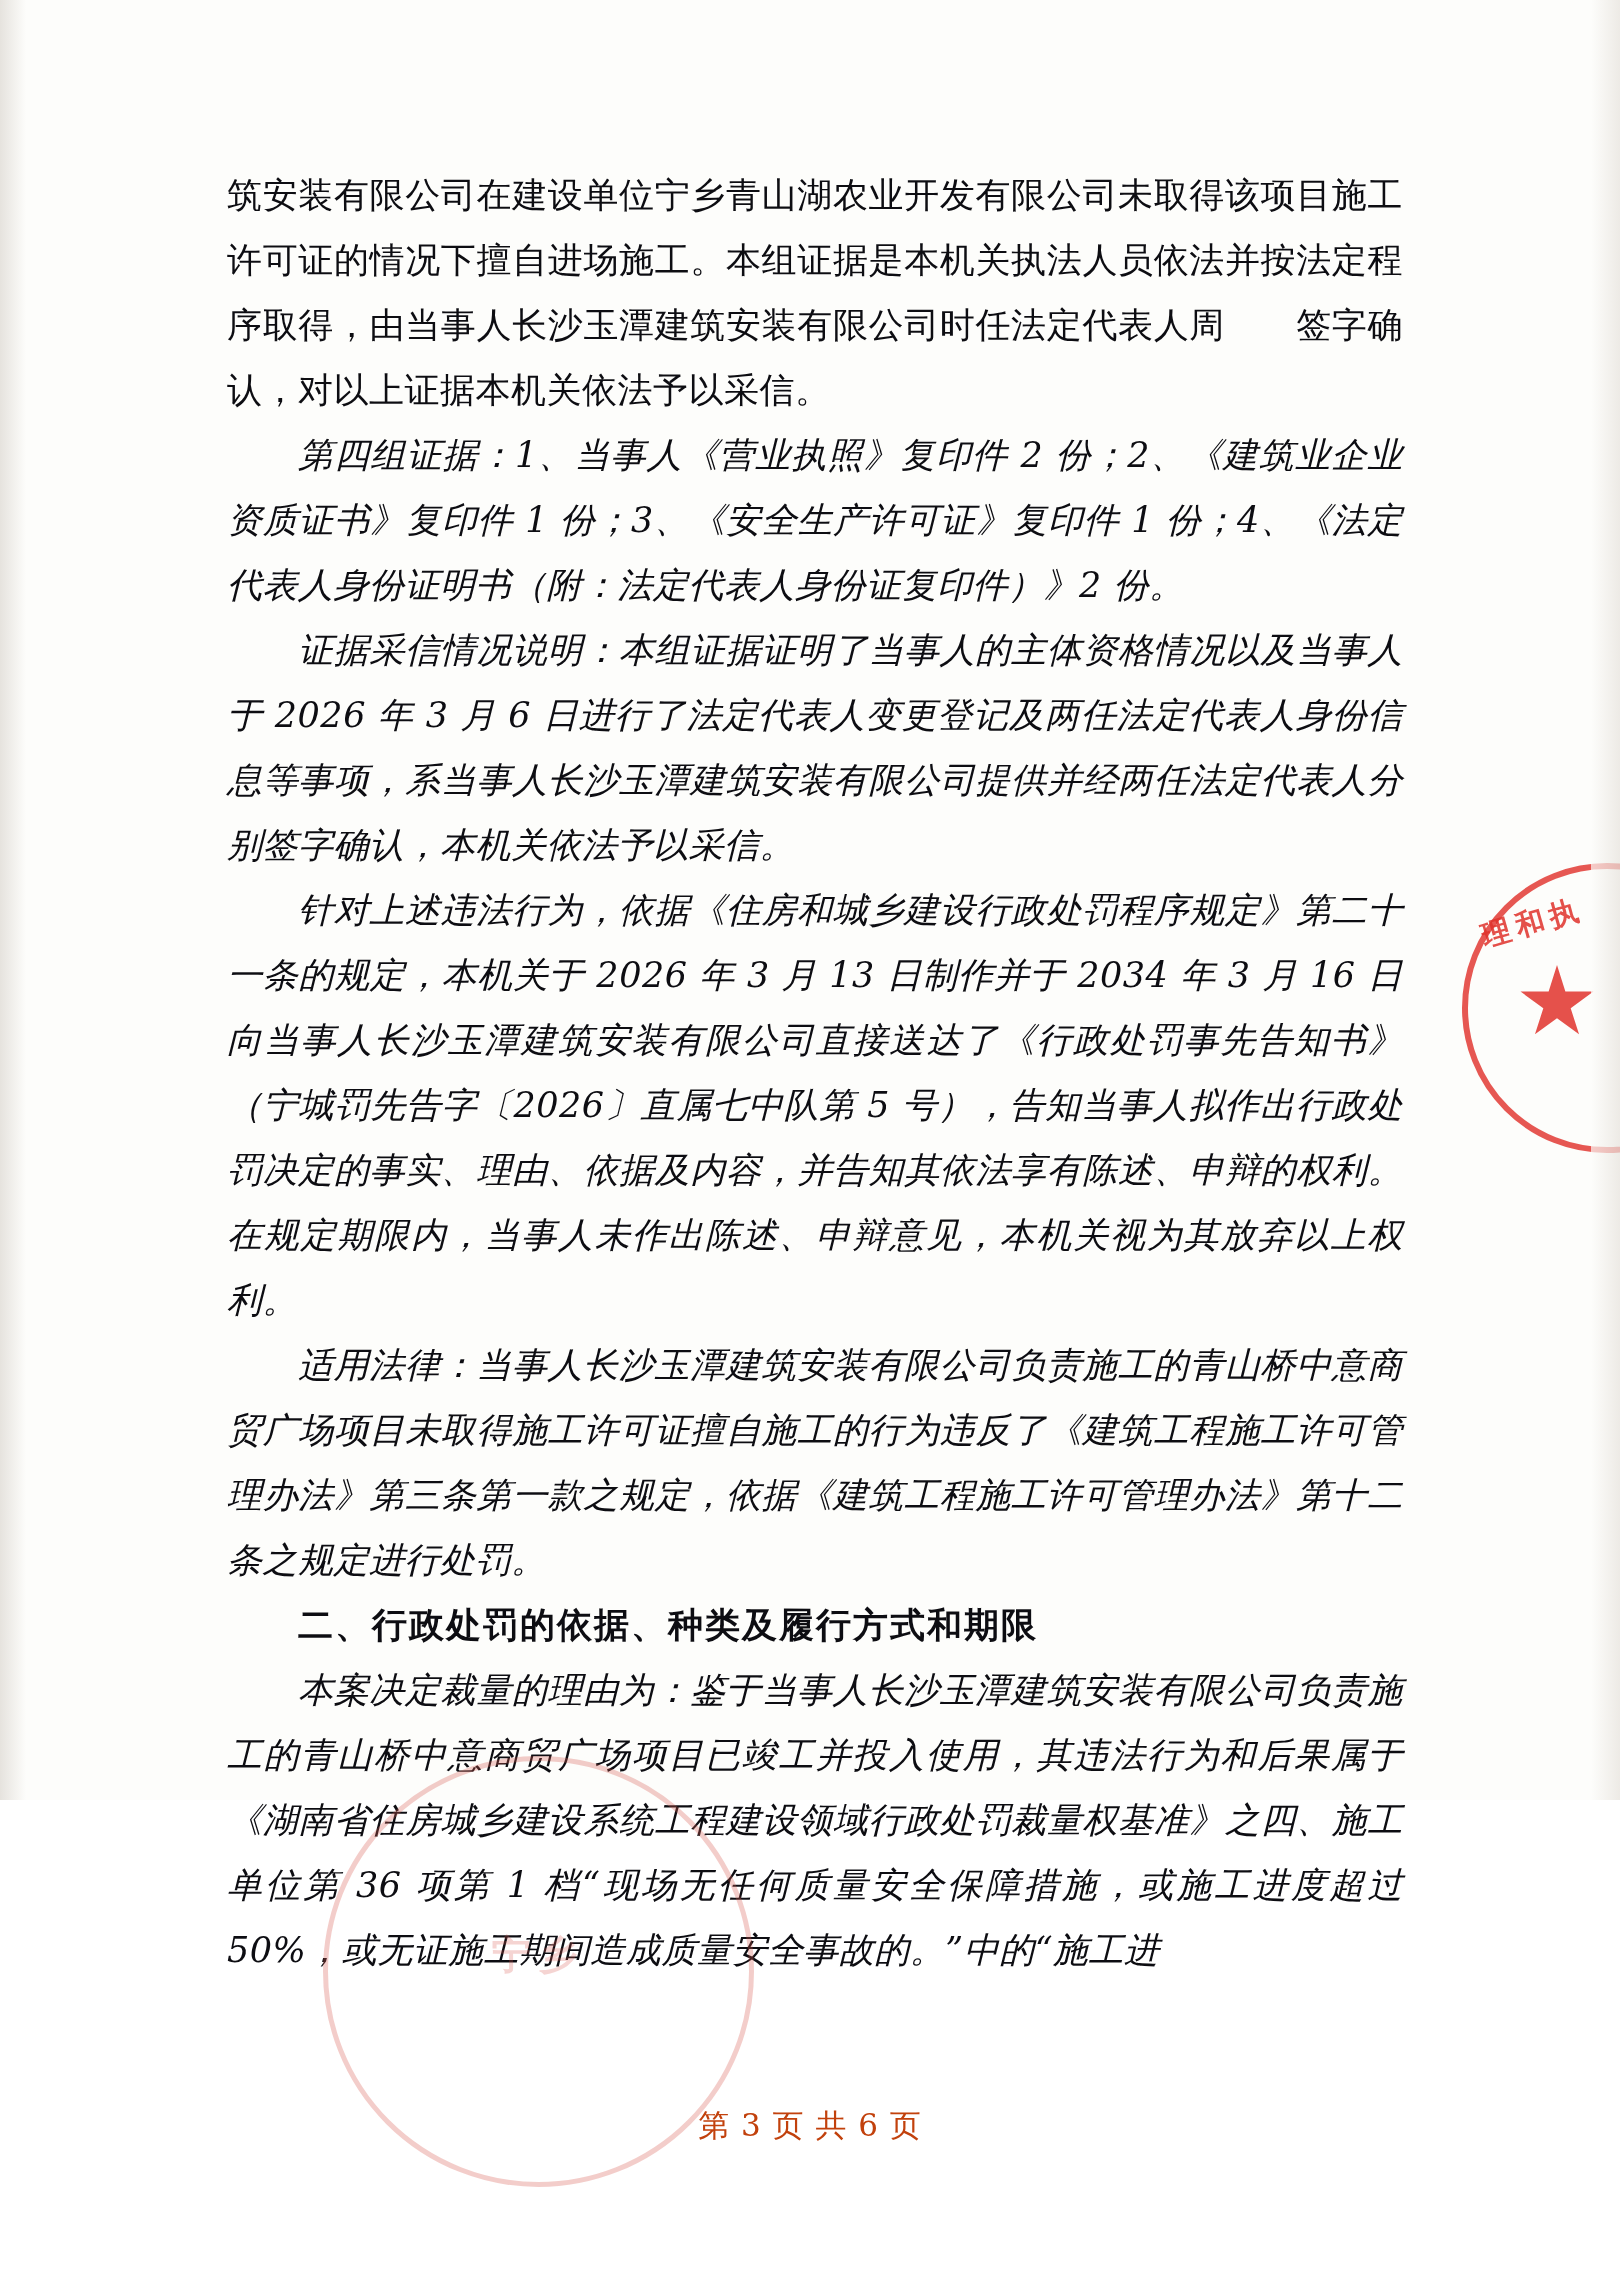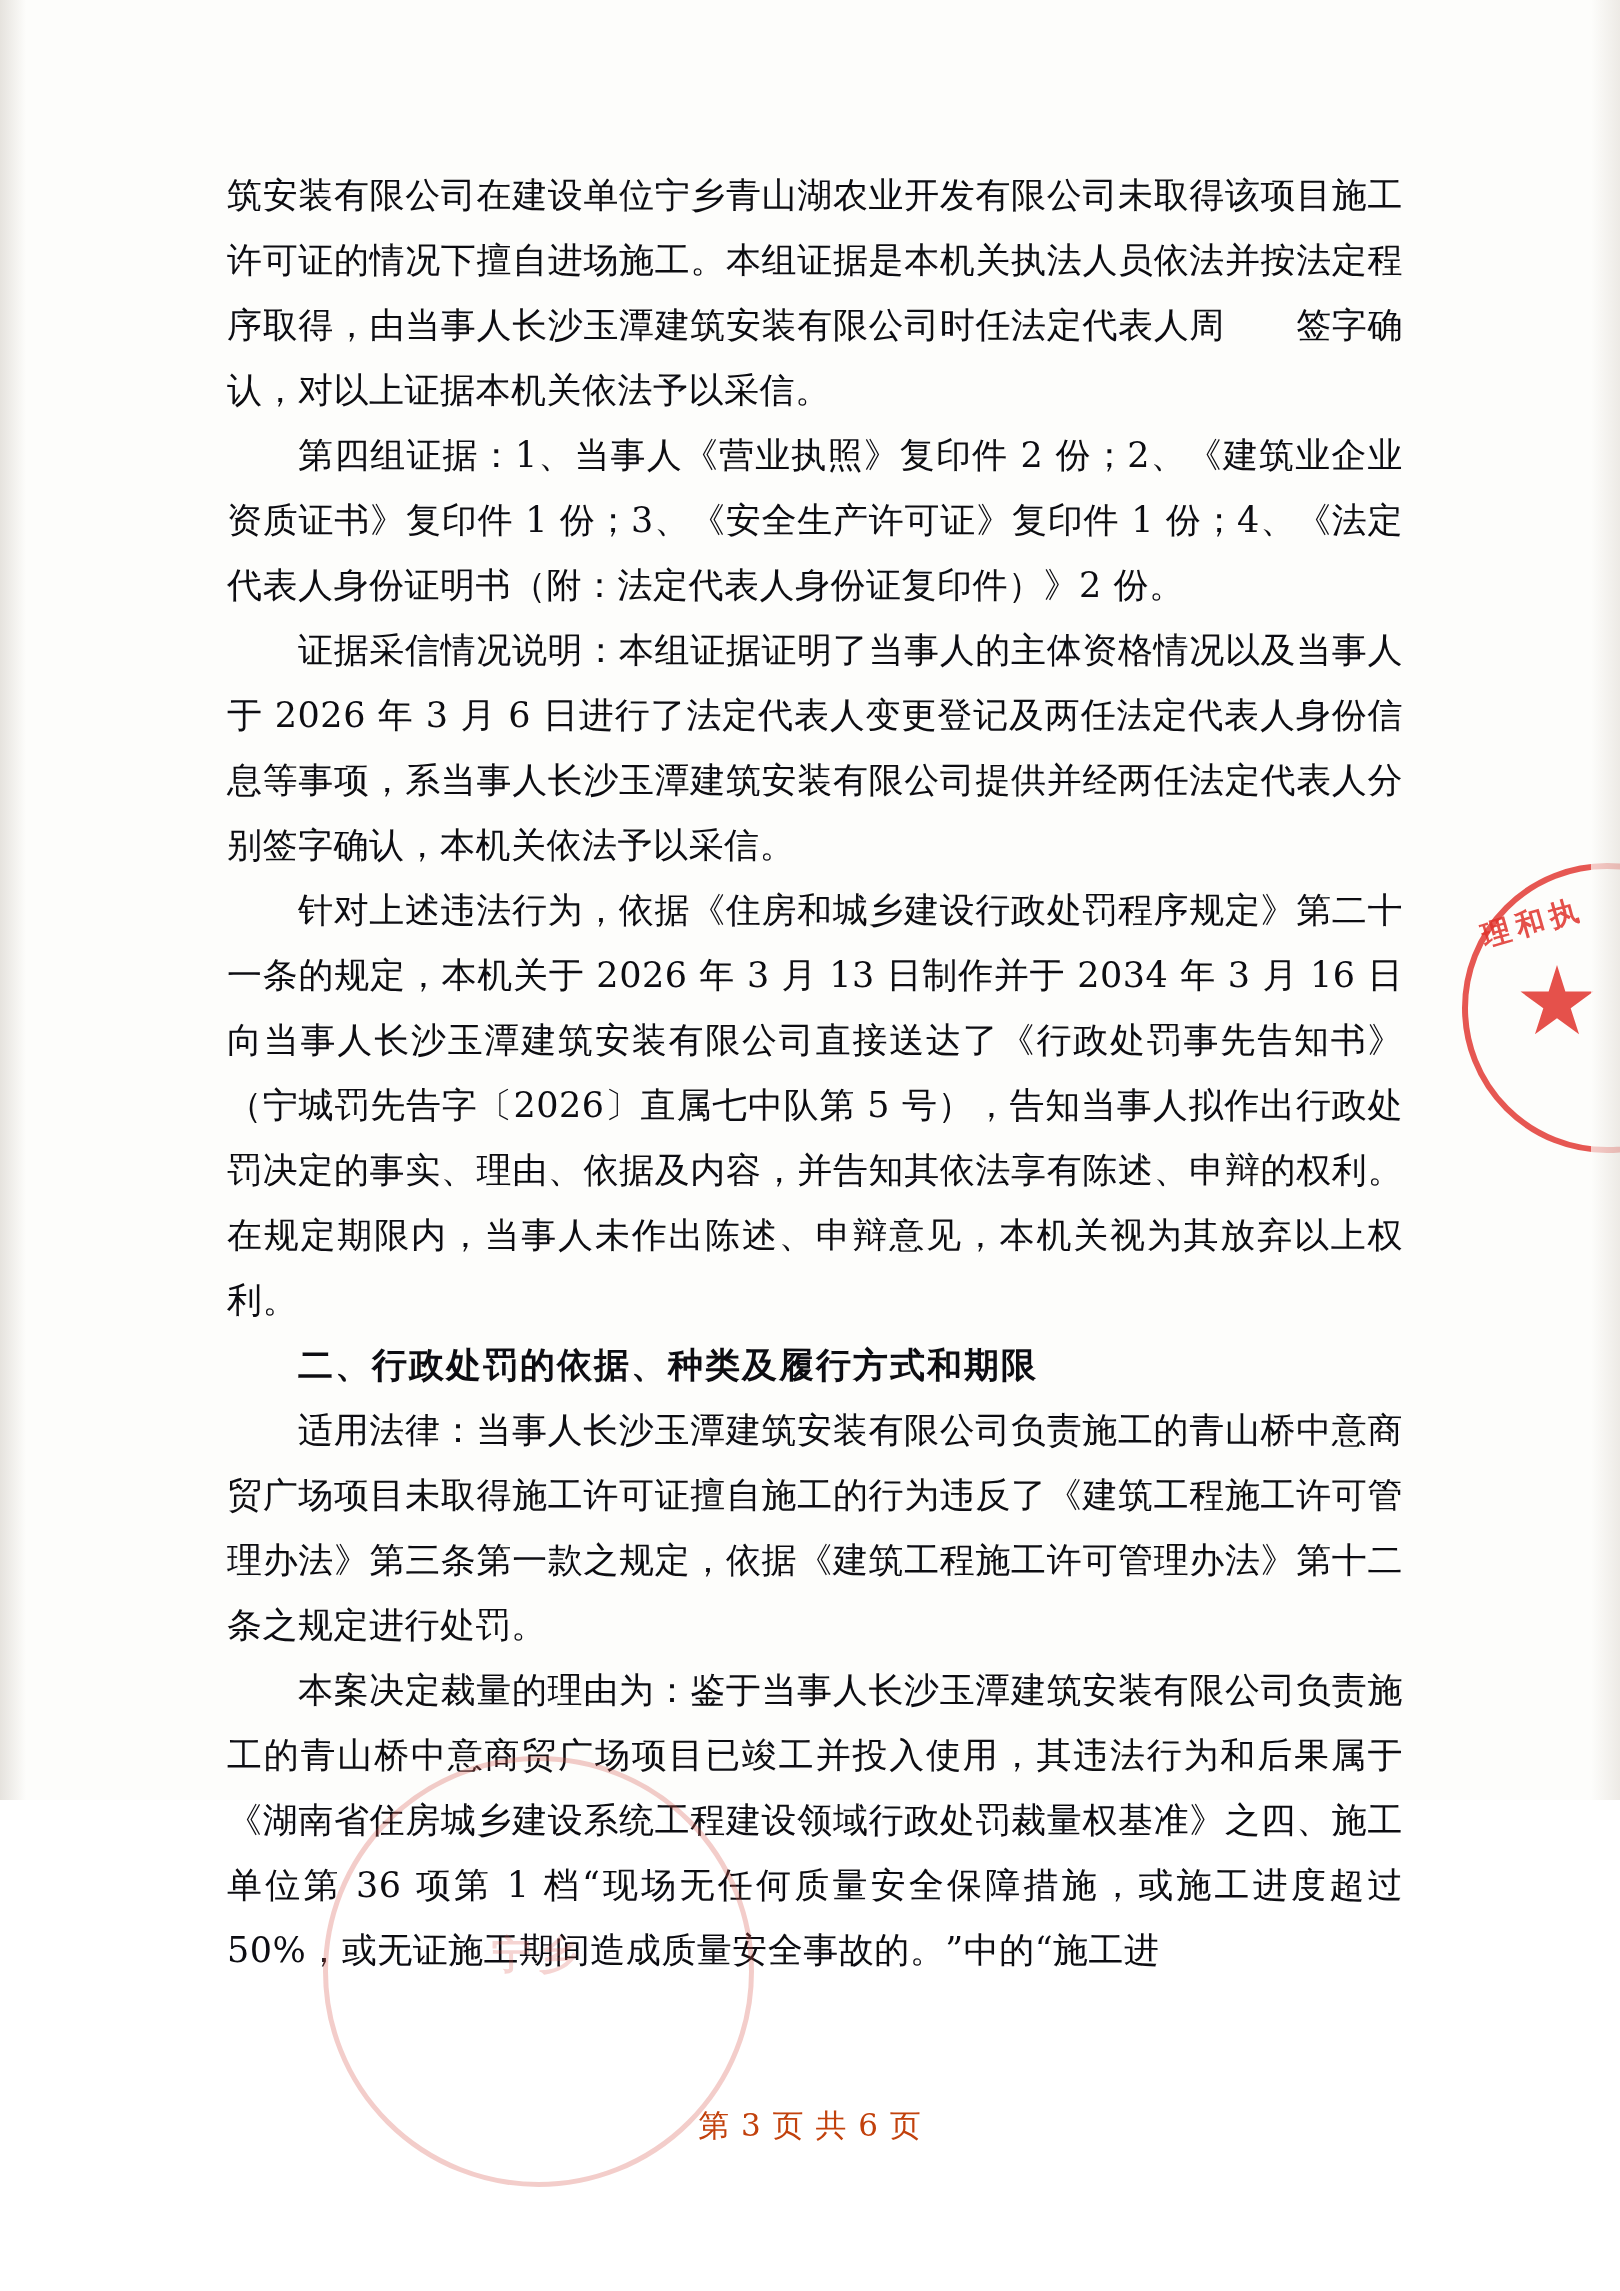--- a/index.html
+++ b/index.html
@@ -53,20 +53,21 @@
     margin: 0 0 0 0;
     font-size: 35px;
     line-height: 65px;
     color: #0d0d12;
     text-align: justify;
     text-justify: inter-ideograph;
     letter-spacing: 0.5px;
   }
   p.indent {
     text-indent: 71px;
+    font-style: italic;
   }
   p.heading {
     text-indent: 71px;
     font-weight: bold;
     font-family: "DejaVu Sans", "Liberation Sans", sans-serif;
     letter-spacing: 2px;
   }
 
   .footer {
     position: absolute;
@@ -150,22 +151,22 @@
 </head>
 <body>
 
 <div id="page">
 
   <div class="content">
     <p class="para">筑安装有限公司在建设单位宁乡青山湖农业开发有限公司未取得该项目施工许可证的情况下擅自进场施工。本组证据是本机关执法人员依法并按法定程序取得，由当事人长沙玉潭建筑安装有限公司时任法定代表人周　　签字确认，对以上证据本机关依法予以采信。</p>
     <p class="para indent">第四组证据：1、当事人《营业执照》复印件 2 份；2、《建筑业企业资质证书》复印件 1 份；3、《安全生产许可证》复印件 1 份；4、《法定代表人身份证明书（附：法定代表人身份证复印件）》2 份。</p>
     <p class="para indent">证据采信情况说明：本组证据证明了当事人的主体资格情况以及当事人于 2026 年 3 月 6 日进行了法定代表人变更登记及两任法定代表人身份信息等事项，系当事人长沙玉潭建筑安装有限公司提供并经两任法定代表人分别签字确认，本机关依法予以采信。</p>
     <p class="para indent">针对上述违法行为，依据《住房和城乡建设行政处罚程序规定》第二十一条的规定，本机关于 2026 年 3 月 13 日制作并于 2034 年 3 月 16 日向当事人长沙玉潭建筑安装有限公司直接送达了《行政处罚事先告知书》（宁城罚先告字〔2026〕直属七中队第 5 号），告知当事人拟作出行政处罚决定的事实、理由、依据及内容，并告知其依法享有陈述、申辩的权利。在规定期限内，当事人未作出陈述、申辩意见，本机关视为其放弃以上权利。</p>
+    <p class="para indent">适用法律：当事人长沙玉潭建筑安装有限公司负责施工的青山桥中意商贸广场项目未取得施工许可证擅自施工的行为违反了《建筑工程施工许可管理办法》第三条第一款之规定，依据《建筑工程施工许可管理办法》第十二条之规定进行处罚。</p>
     <p class="para heading">二、行政处罚的依据、种类及履行方式和期限</p>
-    <p class="para indent">适用法律：当事人长沙玉潭建筑安装有限公司负责施工的青山桥中意商贸广场项目未取得施工许可证擅自施工的行为违反了《建筑工程施工许可管理办法》第三条第一款之规定，依据《建筑工程施工许可管理办法》第十二条之规定进行处罚。</p>
     <p class="para indent">本案决定裁量的理由为：鉴于当事人长沙玉潭建筑安装有限公司负责施工的青山桥中意商贸广场项目已竣工并投入使用，其违法行为和后果属于《湖南省住房城乡建设系统工程建设领域行政处罚裁量权基准》之四、施工单位第 36 项第 1 档“现场无任何质量安全保障措施，或施工进度超过 50%，或无证施工期间造成质量安全事故的。”中的“施工进</p>
   </div>
 
   <div id="stamp-faint">
     <div class="inner">宁乡</div>
   </div>
 
   <div id="seal">
     <div class="ring"></div>
     <div class="arc-text">理和执</div>

